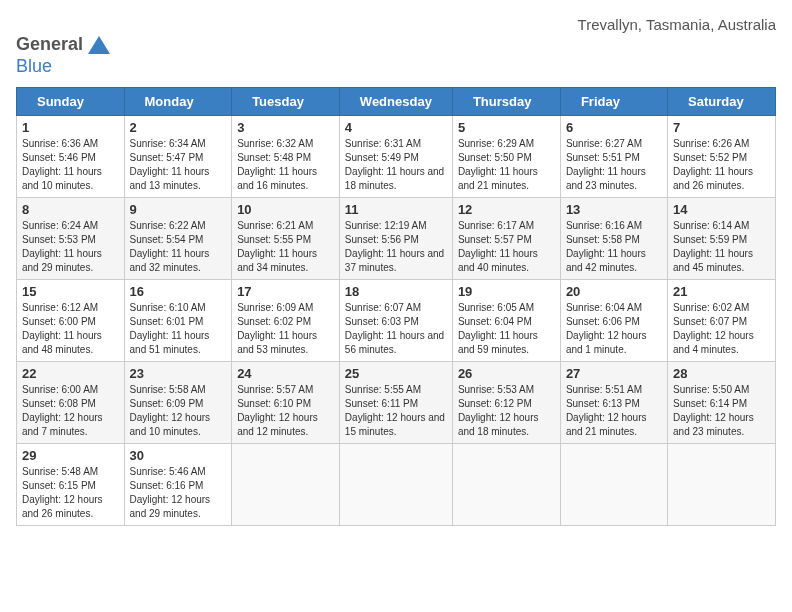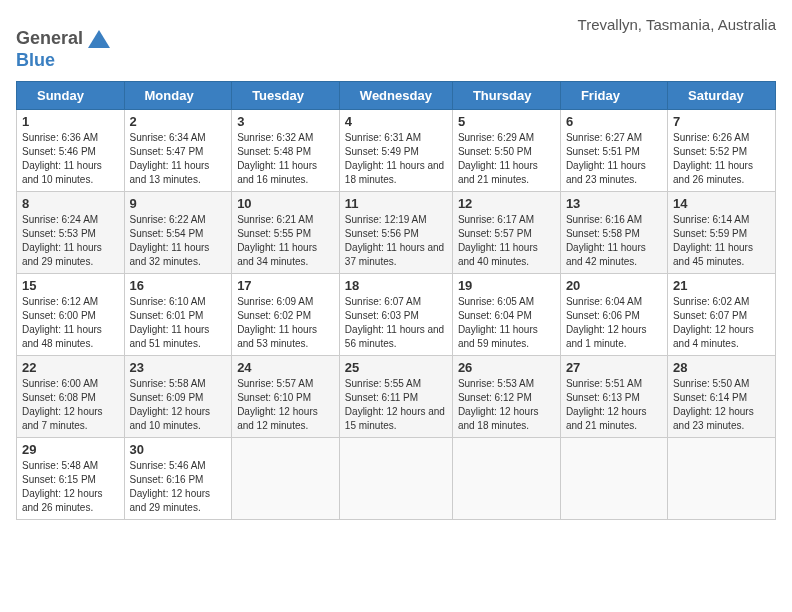--- a/index.html
+++ b/index.html
@@ -12,21 +12,21 @@
     }
     .header {
       display: flex;
       align-items: flex-start;
       justify-content: space-between;
       margin-bottom: 10px;
     }
     .logo {
       display: flex;
       align-items: center;
-      margin-top: 12px;
+      margin-top: 18px;
     }
     .title-block {
       text-align: right;
     }
     .month-title {
       font-size: 36px;
       font-weight: bold;
       color: #333;
     }
     .location-title {
@@ -80,21 +80,21 @@
 <div class="header">
   <div class="logo">
     <div>
       <div style="display:flex; align-items:center;">
         <div>
           <div style="font-size:18px; font-weight:bold; color:#555; line-height:1.2;">General
             <svg style="display:inline-block; vertical-align:middle;" width="22" height="18" viewBox="0 0 22 18">
               <polygon points="0,18 11,0 22,18" fill="#3a7fc1"></polygon>
             </svg>
           </div>
-          <div style="font-size:18px; font-weight:bold; color:#3a7fc1; line-height:1.2;">Blue</div>
+          <div style="font-size:18px; font-weight:normal; color:#3a7fc1; line-height:1.2;">Blue</div>
         </div>
       </div>
     </div>
   </div>
   <div class="title-block">
     <div class="location-title">Trevallyn, Tasmania, Australia</div>
   </div>
 </div>
 
 <table>

